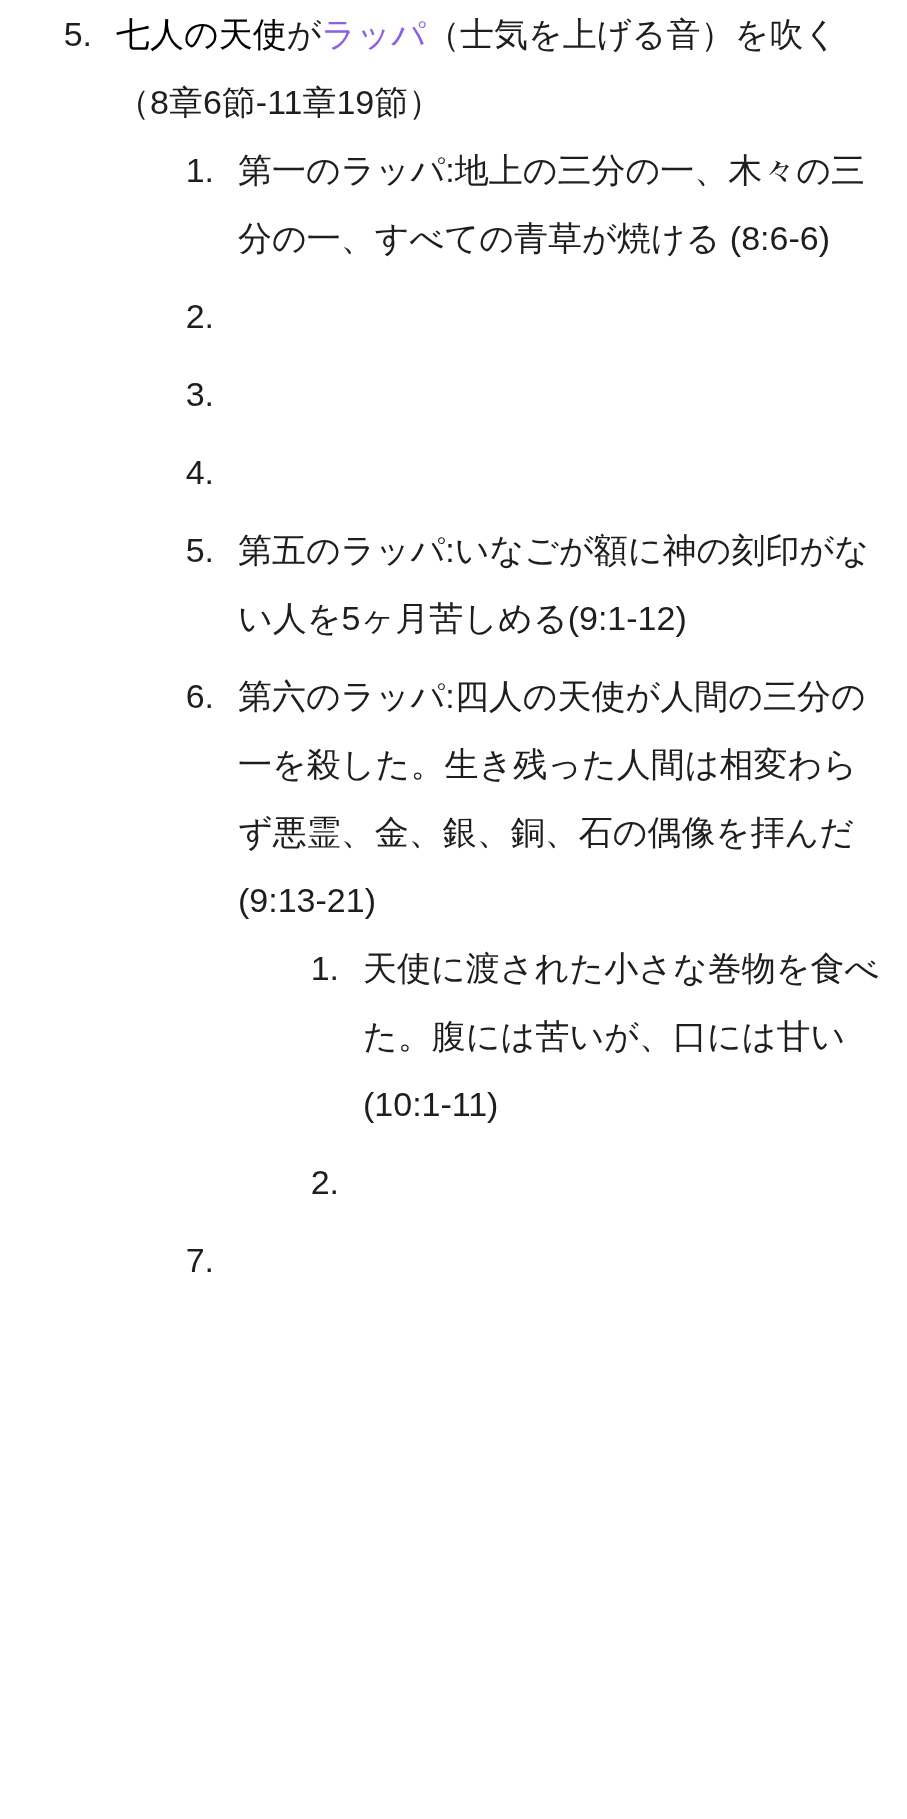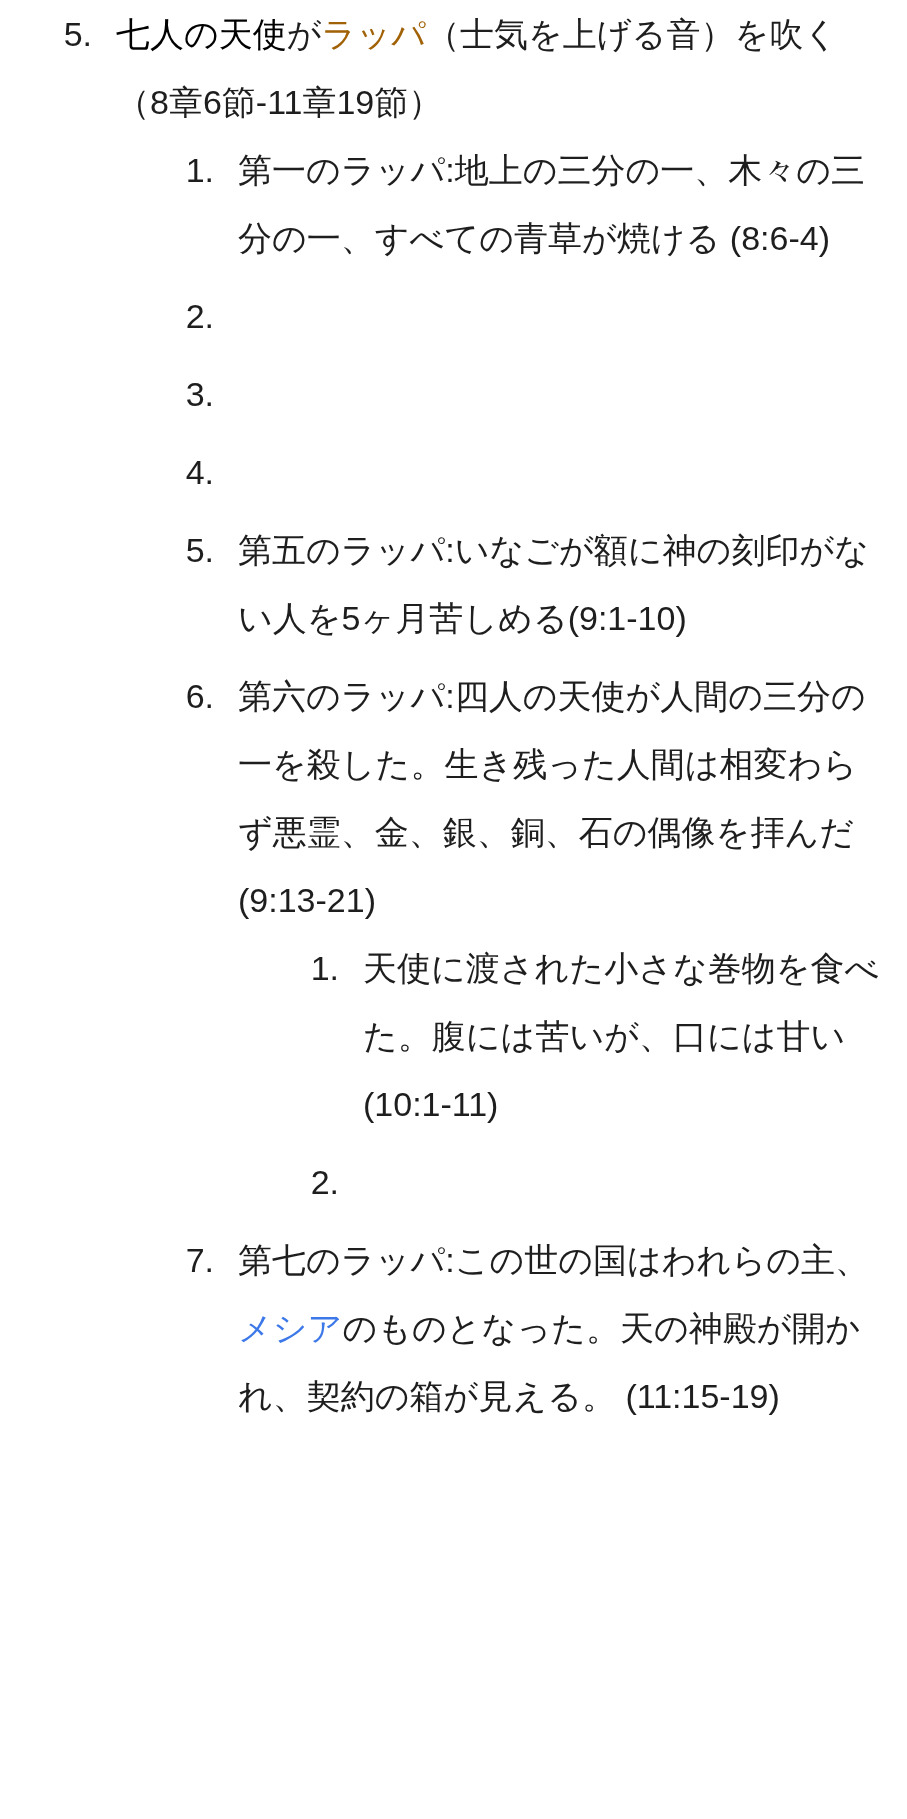--- a/index.html
+++ b/index.html
@@ -48,48 +48,47 @@
   }
   .seg { color: inherit; }
 </style>
 </head>
 <body>
 
 <div class="page" style="background: rgb(255, 255, 255); color: rgb(30, 30, 30);">
   <div class="doc" id="doc-root">
       <div class="li lvl1 first">
         <span class="num">5.</span>
-        <span class="content"><a class="link" style="color: #000000;">七人の天使</a><span class="seg">が</span><a class="link" style="color: #a16207;">ラッパ</a><span class="seg">（士気を上げる音）を吹く（8章6節-11章19節）</span></span>
+        <span class="content"><a class="link" style="color: #000000;">七人の天使</a><span class="seg">が</span><a class="link" style="color: #8b5cf6;">ラッパ</a><span class="seg">（士気を上げる音）を吹く（8章6節-11章19節）</span></span>
       </div>
       <div class="li lvl2 sub-first">
         <span class="num">1.</span>
-        <span class="content"><span class="seg">第一のラッパ:地上の三分の一、木々の三分の一、すべての青草が焼ける (8:6-4)</span></span>
+        <span class="content"><span class="seg">第一のラッパ:地上の三分の一、木々の三分の一、すべての青草が焼ける (8:6-6)</span></span>
       </div>
       <div class="li lvl2">
         <span class="num">2.</span>
       </div>
       <div class="li lvl2">
         <span class="num">3.</span>
       </div>
       <div class="li lvl2">
         <span class="num">4.</span>
       </div>
       <div class="li lvl2">
         <span class="num">5.</span>
-        <span class="content"><span class="seg">第五のラッパ:いなごが額に神の刻印がない人を5ヶ月苦しめる(9:1-10)</span></span>
+        <span class="content"><span class="seg">第五のラッパ:いなごが額に神の刻印がない人を5ヶ月苦しめる(9:1-12)</span></span>
       </div>
       <div class="li lvl2">
         <span class="num">6.</span>
         <span class="content"><span class="seg">第六のラッパ:四人の天使が人間の三分の一を殺した。生き残った人間は相変わらず悪霊、金、銀、銅、石の偶像を拝んだ(9:13-21)</span></span>
       </div>
       <div class="li lvl3 sub-first">
         <span class="num">1.</span>
         <span class="content"><span class="seg">天使に渡された小さな巻物を食べた。腹には苦いが、口には甘い(10:1-11)</span></span>
       </div>
       <div class="li lvl3">
         <span class="num">2.</span>
       </div>
       <div class="li lvl2">
         <span class="num">7.</span>
-        <span class="content"><span class="seg">第七のラッパ:この世の国はわれらの主、</span><a class="link" style="color: rgb(60, 120, 232);">メシア</a><span class="seg">のものとなった。天の神殿が開かれ、契約の箱が見える。 (11:15-19)</span></span>
       </div>
     </div>
 </div>
 
 </body></html>

